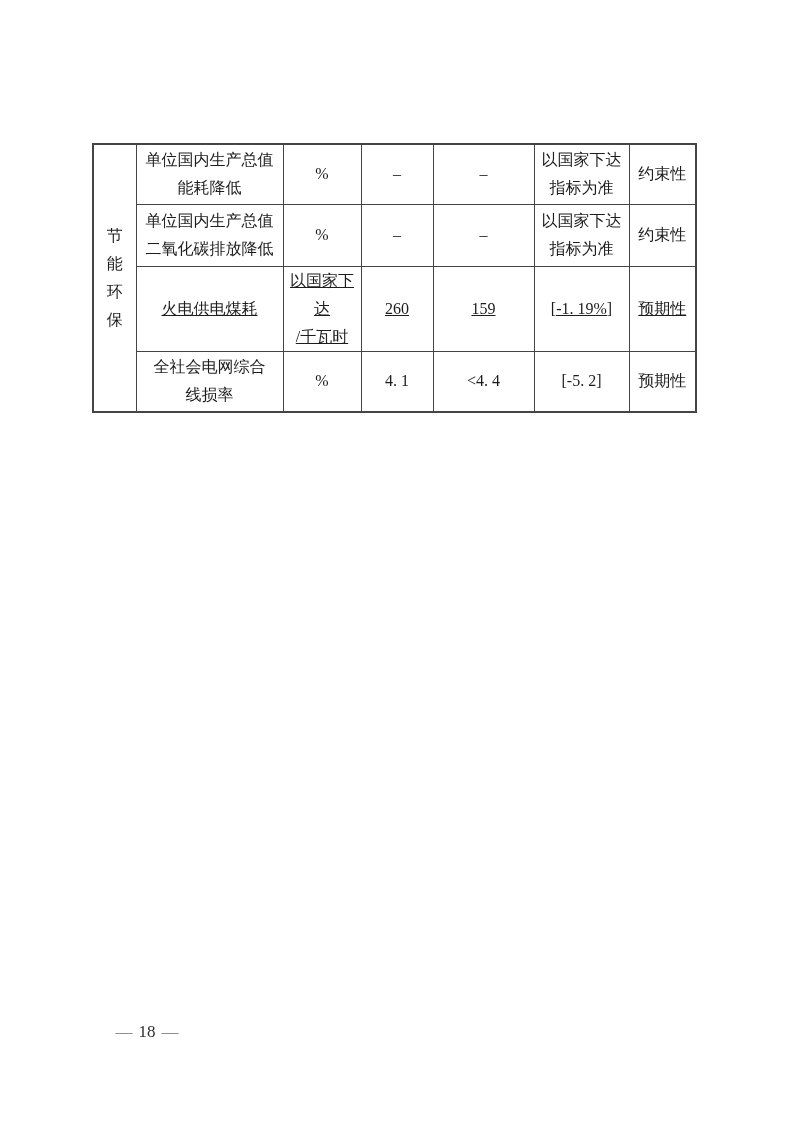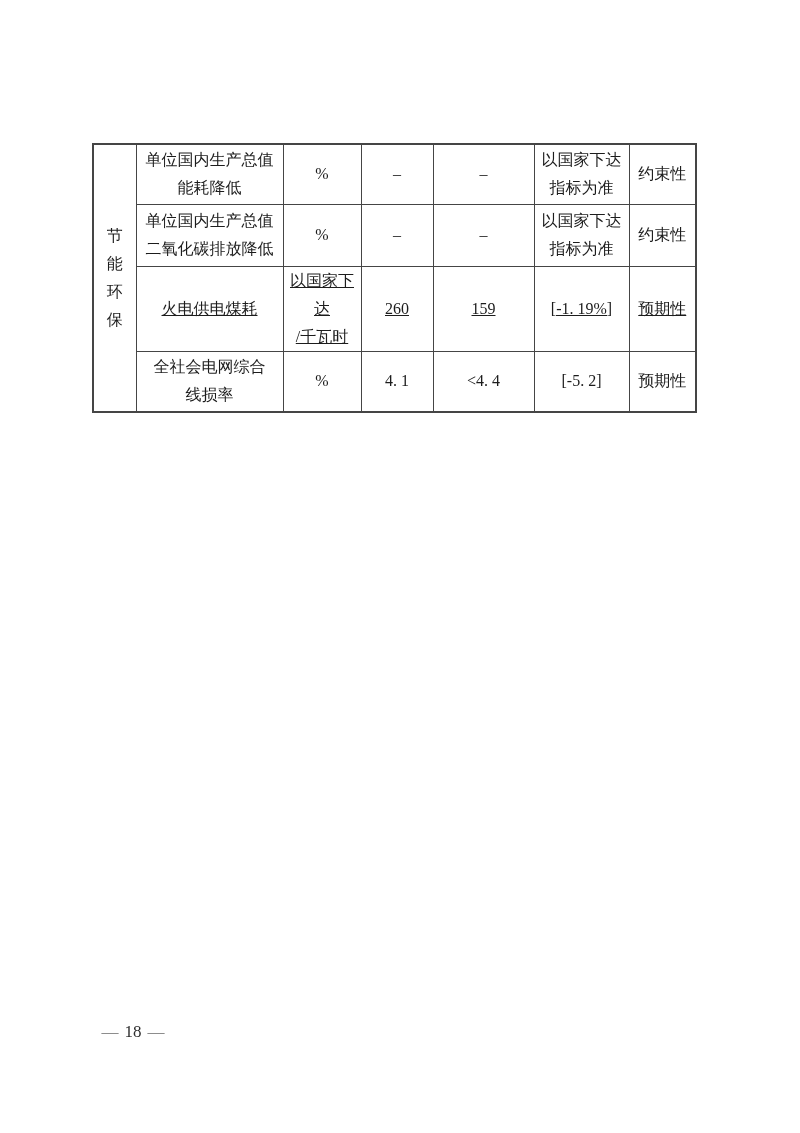--- a/index.html
+++ b/index.html
@@ -52,21 +52,21 @@
   td.group-cell {
     font-size: 17px;
     line-height: 31px;
     letter-spacing: 0;
   }
   td.num-cell {
     font-size: 16px;
   }
   .pageno {
     position: absolute;
-    left: 90px;
+    left: 104px;
     top: 1022px;
     width: 86px;
     text-align: center;
     font-size: 17px;
     color: #2f2f2f;
     white-space: nowrap;
   }
   .pageno .dash {
     color: #7a7a7a;
     padding: 0 4px;

